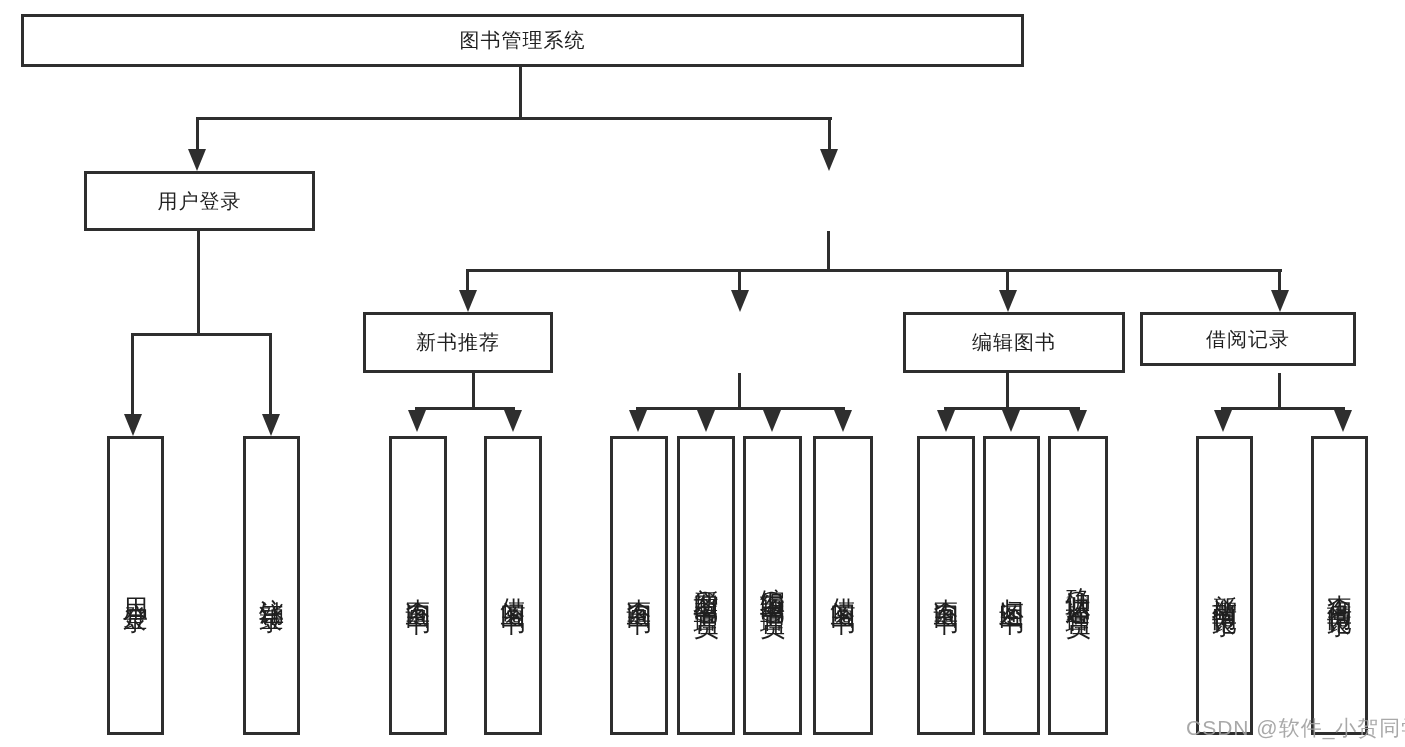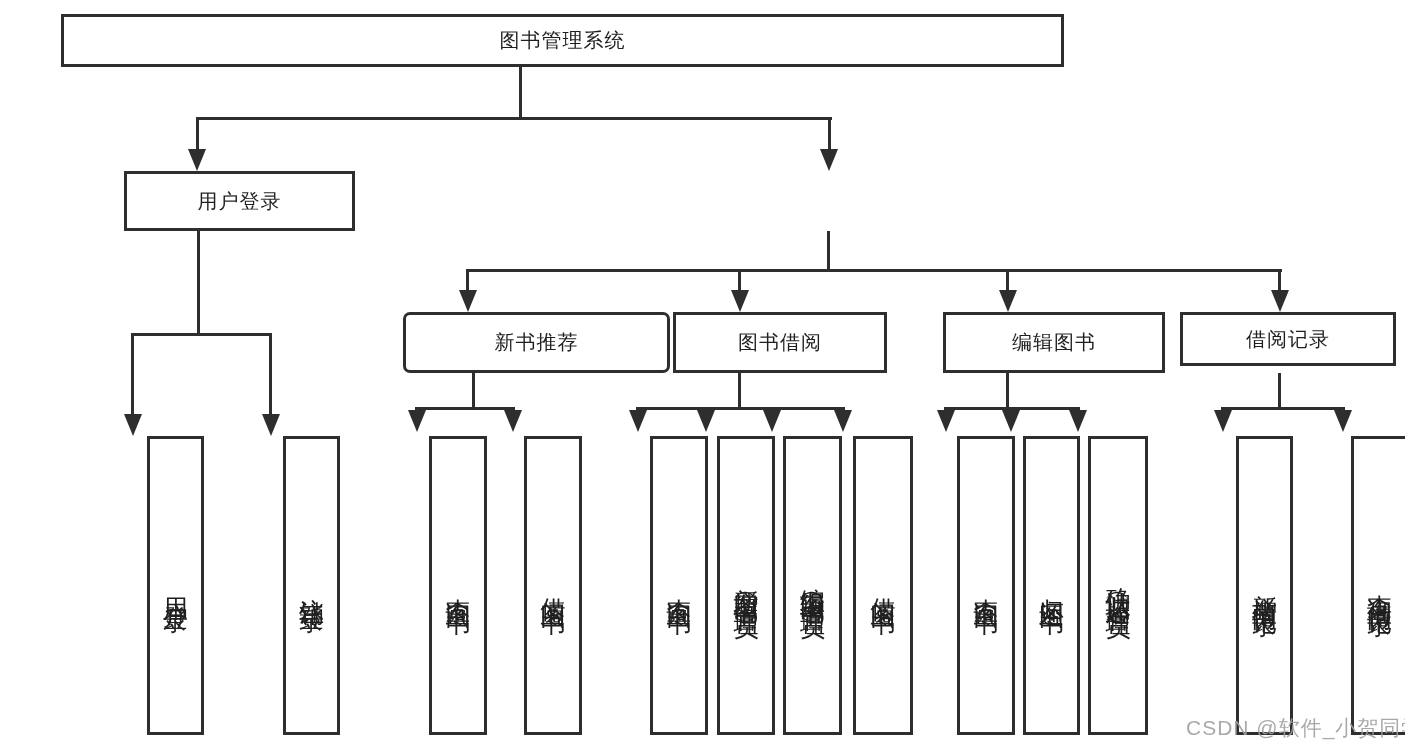--- a/index.html
+++ b/index.html
@@ -11,21 +11,21 @@
   html,body{margin:0;padding:0;background:var(--background);}
   .canvas{
     position:relative;width:1405px;height:747px;overflow:hidden;
     background:var(--background);
     font-family:"Liberation Sans","DejaVu Sans",sans-serif;
     color:var(--text);
   }
   .box{
     position:absolute;box-sizing:border-box;
     border:3px solid var(--line);background:#fff;
-    display:flex;align-items:center;justify-content:center;margin-left:40px;
+    display:flex;align-items:center;justify-content:center;
   }
   .box-h{font-size:20px;letter-spacing:1px;white-space:nowrap;}
   .box-v{
     writing-mode:vertical-rl;text-orientation:mixed;
     font-size:25px;letter-spacing:4px;line-height:1;
   }
   .ln{position:absolute;background:var(--line);}
   .ar{
     position:absolute;width:0;height:0;
     border-left:9px solid transparent;border-right:9px solid transparent;
@@ -68,25 +68,22 @@
   <div class="ln" style="left:466px;top:269px;width:816px;height:3px;"></div>
   <div class="ln" style="left:466px;top:269px;width:3px;height:25px;"></div>
   <div class="ln" style="left:738px;top:269px;width:3px;height:25px;"></div>
   <div class="ln" style="left:1006px;top:269px;width:3px;height:25px;"></div>
   <div class="ln" style="left:1278px;top:269px;width:3px;height:25px;"></div>
   <div class="ar" style="left:459px;top:290px;"></div>
   <div class="ar" style="left:731px;top:290px;"></div>
   <div class="ar" style="left:999px;top:290px;"></div>
   <div class="ar" style="left:1271px;top:290px;"></div>
 
-  <div class="box box-h" style="left:363px;top:312px;width:267px;height:61px;border-radius:7px;">
+  <div class="box box-h" style="left:363px;top:312px;width:190px;height:61px;">
     <span>新书推荐</span>
-  </div>
-  <div class="box box-h" style="left:633px;top:312px;width:214px;height:61px;">
-    <span>图书借阅</span>
   </div>
   <div class="box box-h" style="left:903px;top:312px;width:222px;height:61px;">
     <span>编辑图书</span>
   </div>
   <div class="box box-h" style="left:1140px;top:312px;width:216px;height:54px;">
     <span>借阅记录</span>
   </div>
 
   <div class="ln" style="left:472px;top:373px;width:3px;height:37px;"></div>
   <div class="ln" style="left:415px;top:407px;width:100px;height:3px;"></div>

